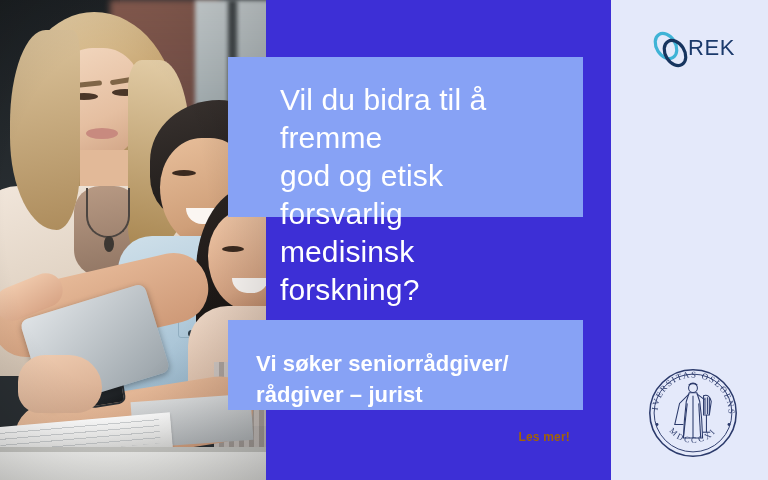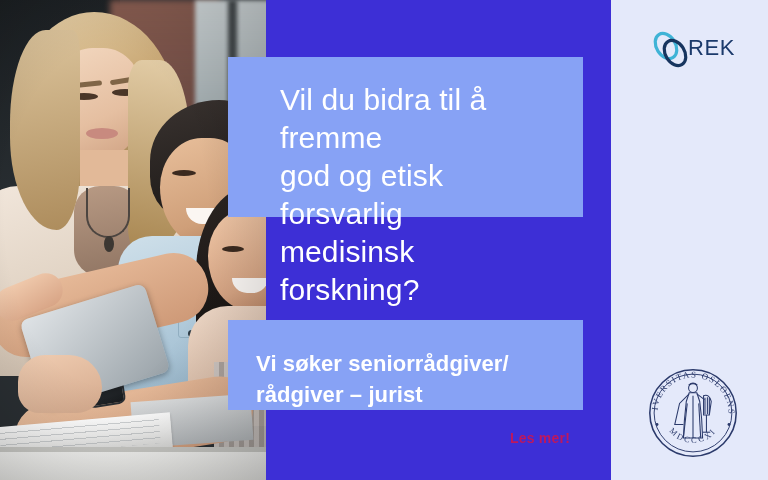--- a/index.html
+++ b/index.html
@@ -193,22 +193,22 @@
     font-weight:bold;
     letter-spacing:.1px;
     white-space:pre-line;
   }
 
   
   #cta {
     position:absolute;
     left:390px; top:430px; width:180px;
     text-align:right;
-    color:#be185d;
-    font-size:14px;
+    color:#a16207;
+    font-size:12px;
     font-weight:bold;
     letter-spacing:.2px;
   }
 
   
   #rek-logo {
     position:absolute; left:650px; top:28px;
     width:88px; height:44px;
   }
   #rek-logo svg { display:block; }

